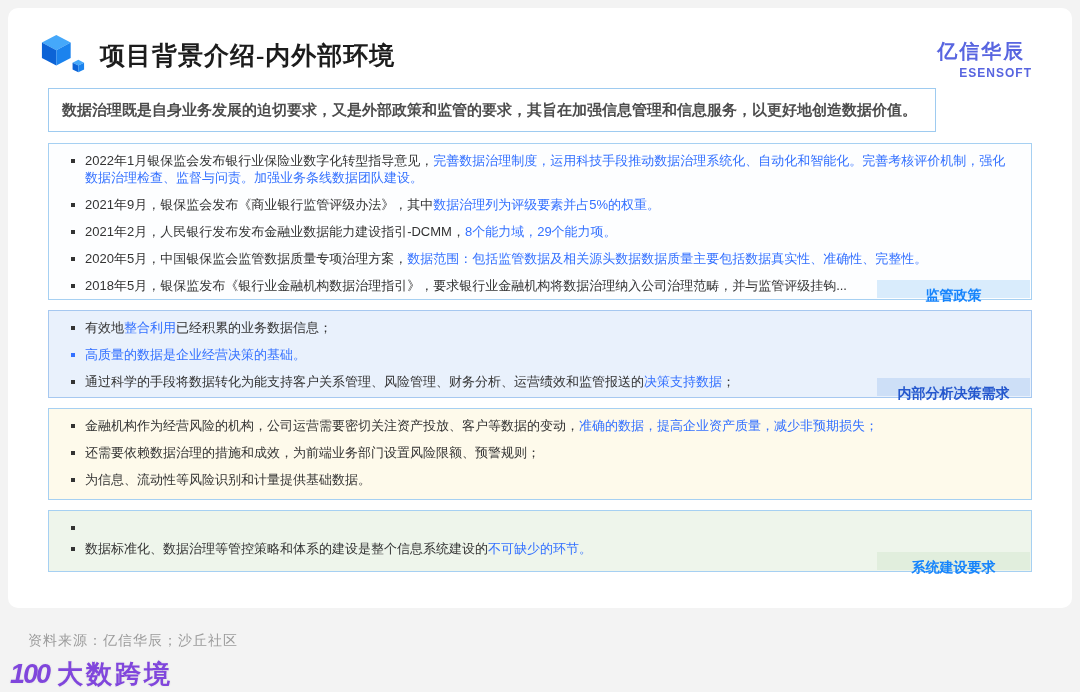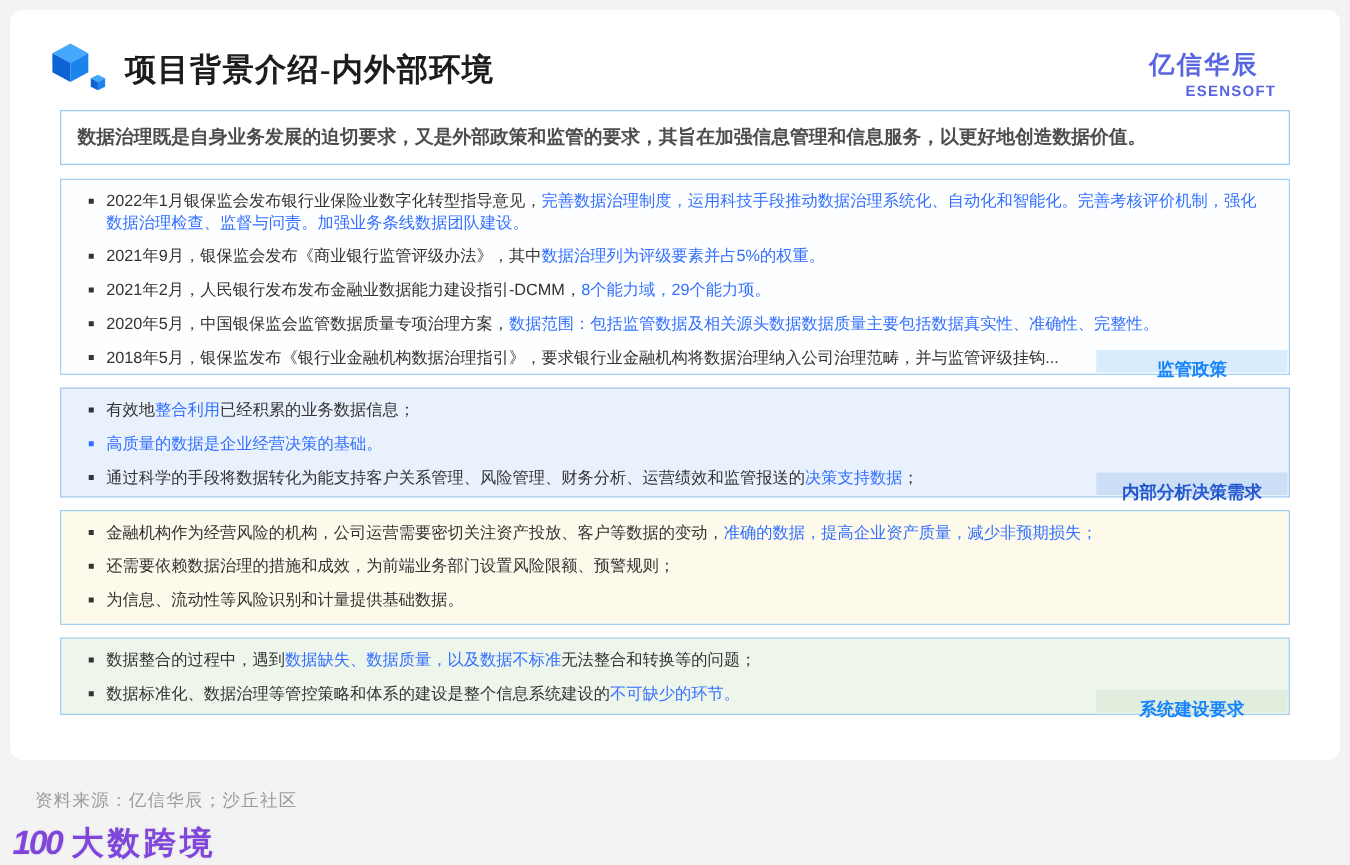--- a/index.html
+++ b/index.html
@@ -12,26 +12,26 @@
   }
   .card {
     position:absolute; left:8px; top:8px;
     width:1064px; height:600px;
     background:#ffffff; border-radius:10px;
   }
   
   .hdr { position:absolute; left:32px; top:24px; display:flex; align-items:center; }
   .logo { width:46px; height:46px; margin-right:14px; }
   .title { font-size:25px; font-weight:700; color:#1c1c1c; letter-spacing:1px;font-family:Liberation Serif, serif; }
-  .brand { position:absolute; right:51px; top:30px; text-align:left; color:#5865e0; }
+  .brand { position:absolute; right:40px; top:30px; text-align:center; color:#5865e0; }
   .brand .nm { font-size:20px; font-weight:700; letter-spacing:2px; }
   .brand .sb { font-size:12px; font-weight:700; letter-spacing:1px; margin-top:1px;margin-left:29px; }
   
   .intro {
-    position:absolute; left:40px; top:80px; width:984px;
+    position:absolute; left:40px; top:80px; width:888px;
     border:1px solid #9ecbf0; background:#ffffff;
     padding:11px 13px; font-size:15px; font-weight:700; color:#4d4d4d;
     line-height:20px;
   }
   
   .section {
     position:absolute; left:40px; width:984px;
     border:1px solid #a6d0f2;
   }
   .bullets { list-style:none; padding:8px 16px 0 14px; }
@@ -133,21 +133,20 @@
           <li class="bullet">
             <span class="marker"></span>
             <span><span>为信息、流动性等风险识别和计量提供基础数据。</span></span>
           </li>
         </ul>
       </div>
       <div class="section" style="top: 502px; height: 62px; background: rgb(238, 245, 235); border-color: rgb(166, 208, 242);">
         <ul class="bullets">
           <li class="bullet">
             <span class="marker"></span>
-            <span><span>数据整合的过程中，遇到</span><span class="hl">数据缺失、数据质量，以及数据不标准</span><span>无法整合和转换等的问题；</span></span>
           </li>
           <li class="bullet">
             <span class="marker"></span>
             <span><span>数据标准化、数据治理等管控策略和体系的建设是整个信息系统建设的</span><span class="hl">不可缺少的环节。</span></span>
           </li>
         </ul>
         <div class="label" style="background: rgb(225, 238, 221); color: rgb(22, 132, 252);">系统建设要求</div>
       </div>
     </div>
 

